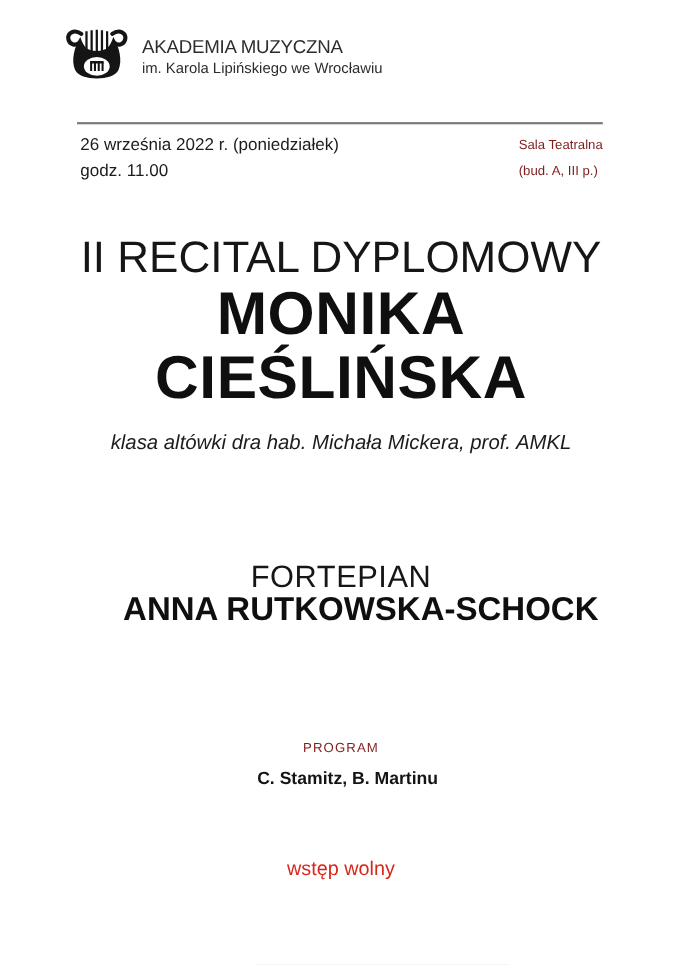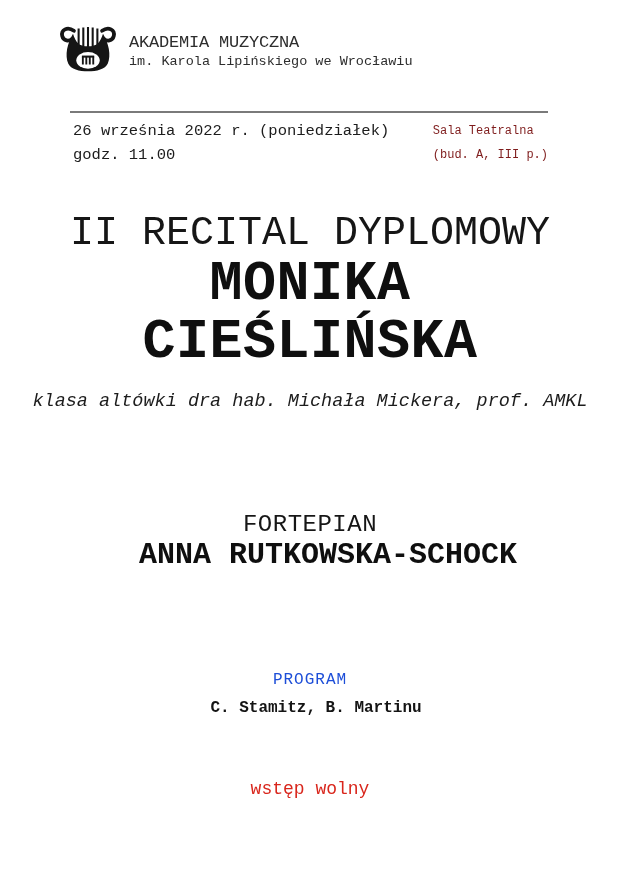--- a/index.html
+++ b/index.html
@@ -3,21 +3,21 @@
 <meta charset="utf-8">
 <style>
   * { margin: 0; padding: 0; box-sizing: border-box; }
   html, body { background: #e8e8e8; }
   .page {
     position: relative;
     width: 620px;
     height: 877px;
     margin: 0 auto;
     background: #ffffff;
-    font-family: Liberation Mono, monospace;
+    font-family: Liberation Sans, sans-serif;
     color: #1a1a1a;
     overflow: hidden;
   }
   .header-row {
     position: absolute;
     left: 58px;
     top: 24px;
     display: flex;
     align-items: center;
     gap: 11px;
@@ -83,40 +83,40 @@
   }
   .class-info {
     top: 391px;
     font-style: italic;
     font-size: 18.5px;
     line-height: 22px;
     color: #1c1c1c;
   }
   .accomp-role {
     top: 511px;
-    font-size: 24px;
+    font-size: 28px;
     line-height: 28px;
     font-weight: 400;
     color: #161616;
     letter-spacing: 0.5px;
   }
   .accomp-name {
     top: 538px;
     font-size: 30px;
     line-height: 34px;
     font-weight: 700;
     color: #0f0f0f;
     padding-left: 36px;
   }
   .program-heading {
     top: 671px;
-    font-size: 16px;
+    font-size: 12px;
     line-height: 19px;
     letter-spacing: 1px;
-    color: #1d4ed8;
+    color: #7f1d1d;
   }
   .program-composers {
     top: 699px;
     font-size: 16px;
     line-height: 19px;
     font-weight: 700;
     color: #141414;
     padding-left: 12px;
   }
   .admission {

